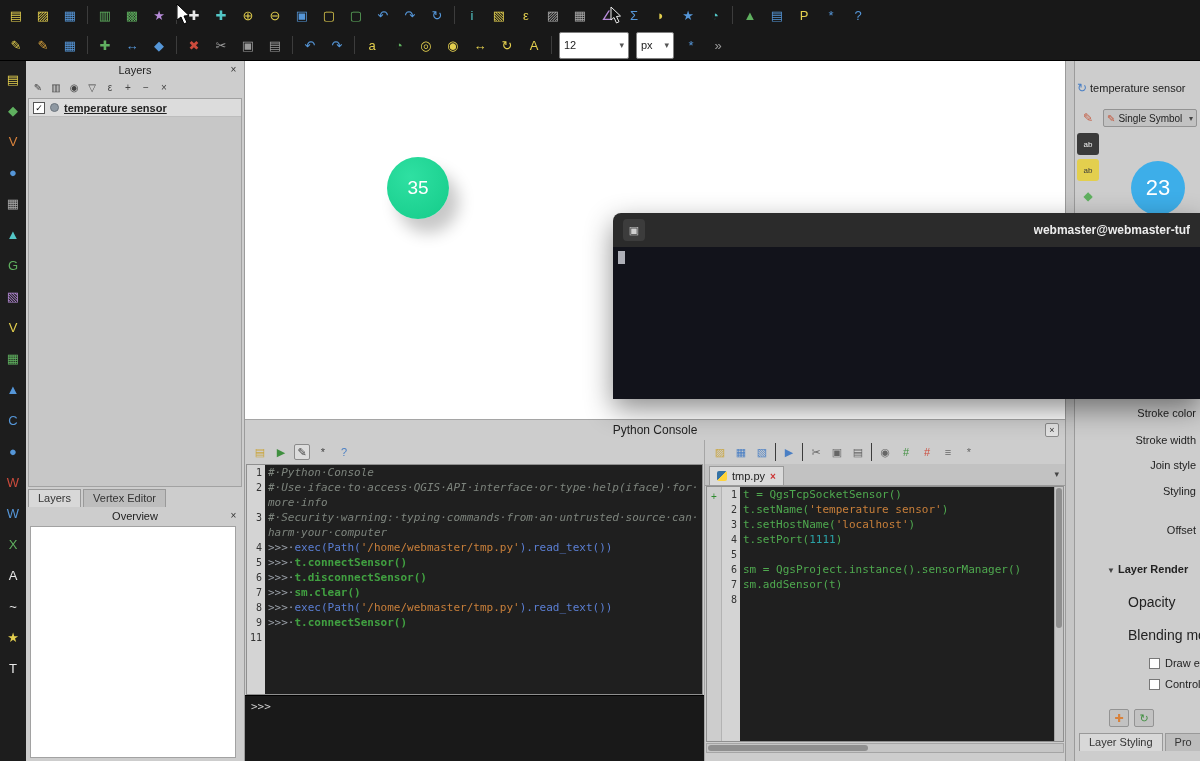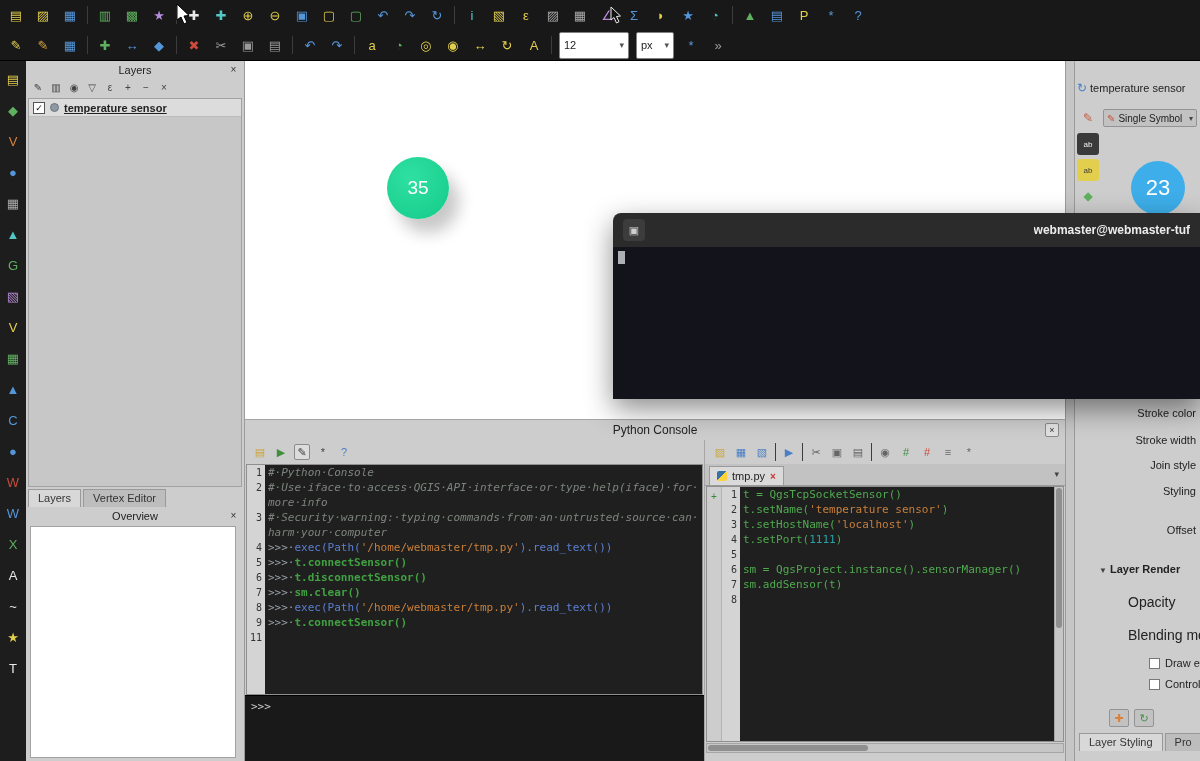--- a/index.html
+++ b/index.html
@@ -86,21 +86,21 @@
   }
   .renderer-select .caret { margin-left:auto; font-size:8px; color:#444; }
   .rs-icon { color:#c4573c; font-size:10px; }
   #symbol-preview {
     position:absolute; left:56px; top:100px; width:54px; height:54px; border-radius:50%;
     background:#3daee9; display:flex; align-items:center; justify-content:center;
     color:#fff; font-size:22px;
   }
   .sp-label { position:absolute; right:4px; font-size:11px; color:#222; white-space:nowrap; }
   .sp-left-label { position:absolute; left:53px; font-size:14px; color:#222; white-space:nowrap; }
-  .sp-section { position:absolute; left:24px; top:502px; font-size:11px; font-weight:bold; color:#222; white-space:nowrap; }
+  .sp-section { position:absolute; left:32px; top:502px; font-size:11px; font-weight:bold; color:#222; white-space:nowrap; }
   .sp-section .sec-caret { font-size:8px; color:#444; margin-right:3px; }
   .sp-check { position:absolute; left:36px; display:flex; align-items:center; font-size:11px; color:#222; white-space:nowrap;padding-left:38px; }
   .cb { width:11px; height:11px; background:#fff; border:1px solid #777; display:inline-block; margin-right:5px; flex:0 0 auto; }
   .sp-btn { position:absolute; top:648px; width:20px; height:18px; background:#c2c2c2; border:1px solid #939393; border-radius:2px; display:flex; align-items:center; justify-content:center; font-size:11px; }
   .sp-tabs { position:absolute; left:4px; top:672px; width:139px; display:flex; align-items:flex-end; gap:2px; }
 
   
   #python-console { position:absolute; left:245px; top:419px; width:820px; height:342px; background:#cdcdcd; border-top:1px solid #a5a5a5; display:flex; flex-direction:column; }
   .pc-header { height:20px; position:relative; text-align:center; font-size:12px; line-height:20px; color:#222; flex:0 0 auto; }
   .pc-close { position:absolute; right:6px; top:3px; width:14px; height:14px; border:1px solid #8a8a8a; background:#e2e2e2; border-radius:2px; display:flex; align-items:center; justify-content:center; font-size:9px; color:#333; }

